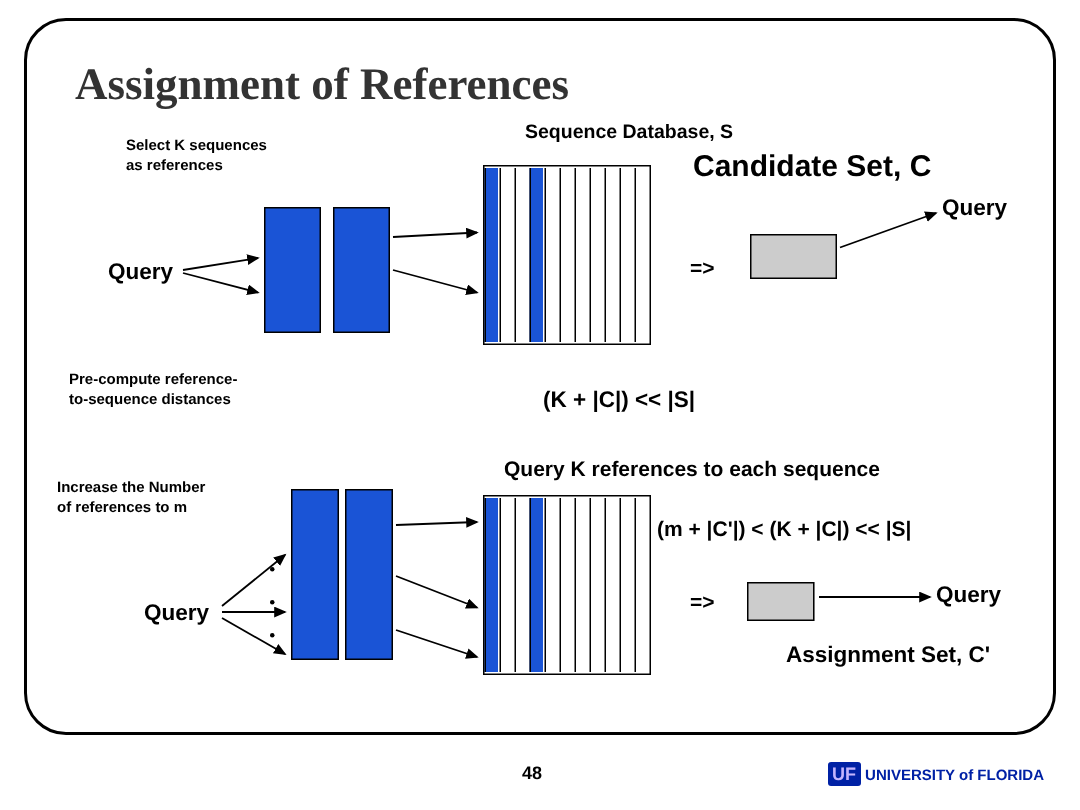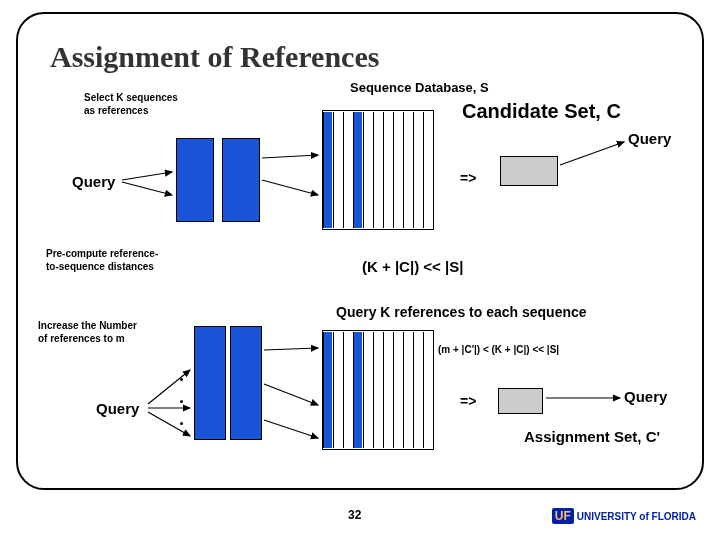--- a/index.html
+++ b/index.html
@@ -30,21 +30,21 @@
   .lbl-select { left: 84px; top: 92px; line-height: 1.25; }
   .lbl-db { left: 350px; top: 80px; font-size: 13px; }
   .lbl-cand1 { left: 462px; top: 100px; font-size: 20px; }
   .lbl-query1 { left: 72px; top: 173px; font-size: 15px; }
   .lbl-query2 { left: 628px; top: 130px; font-size: 15px; }
   .lbl-arrow1 { left: 460px; top: 170px; font-size: 14px; }
   .lbl-precompute { left: 46px; top: 248px; line-height: 1.25; }
   .lbl-formula1 { left: 362px; top: 258px; font-size: 15px; }
   .lbl-assign { left: 336px; top: 304px; font-size: 14px; }
   .lbl-increase { left: 38px; top: 320px; line-height: 1.25; }
-  .lbl-formula2 { left: 438px; top: 344px; font-size: 10px; }
+  .lbl-formula2 { left: 438px; top: 344px; font-size: 14px; }
   .lbl-query3 { left: 96px; top: 400px; font-size: 15px; }
   .lbl-arrow2 { left: 460px; top: 393px; font-size: 14px; }
   .lbl-query4 { left: 624px; top: 388px; font-size: 15px; }
   .lbl-cand2 { left: 524px; top: 428px; font-size: 15px; }
   .dot { position: absolute; width: 3px; height: 3px; background:#000; border-radius:50%; }
 
   
   .blueblock {
     position: absolute;
     background: #1a54d6;
@@ -71,21 +71,21 @@
 
   
   .m1 { left: 194px; top: 326px; width: 32px; height: 114px; }
   .m2 { left: 230px; top: 326px; width: 32px; height: 114px; }
 
   
   svg.arrows { position:absolute; left:0; top:0; width:720px; height:540px; pointer-events:none; }
 
   .pagenum { position:absolute; left: 348px; top: 508px; font-size: 12px; font-weight:bold; }
   .uf-logo { position:absolute; right: 24px; bottom: 16px; font-size: 10px; color:#0021a5; font-weight:bold; }
-  .uf-mark { display:inline-block; background:#0021a5; color:#fdba74; padding:1px 3px; font-size:12px; font-weight:bold; margin-right:3px; border-radius:2px;}
+  .uf-mark { display:inline-block; background:#0021a5; color:#c4b5fd; padding:1px 3px; font-size:12px; font-weight:bold; margin-right:3px; border-radius:2px;}
 </style>
 </head>
 <body>
 
 <div class="frame"></div>
 
 <div class="title">Assignment of References</div>
 
 <div class="txt lbl-select">Select K sequences<br>as references</div>
 <div class="txt lbl-db">Sequence Database, S</div>
@@ -163,16 +163,16 @@
   <line x1="148" y1="408" x2="190" y2="408" stroke="#000" stroke-width="1.2" marker-end="url(#ah)"></line>
   <line x1="148" y1="412" x2="190" y2="436" stroke="#000" stroke-width="1.2" marker-end="url(#ah)"></line>
 
   <line x1="264" y1="350" x2="318" y2="348" stroke="#000" stroke-width="1.2" marker-end="url(#ah)"></line>
   <line x1="264" y1="384" x2="318" y2="405" stroke="#000" stroke-width="1.2" marker-end="url(#ah)"></line>
   <line x1="264" y1="420" x2="318" y2="438" stroke="#000" stroke-width="1.2" marker-end="url(#ah)"></line>
 
   <line x1="546" y1="398" x2="620" y2="398" stroke="#000" stroke-width="1.2" marker-end="url(#ah)"></line>
 </svg>
 
-<div class="pagenum">32</div>
+<div class="pagenum">48</div>
 <div class="uf-logo">
   <span class="uf-mark">UF</span><span>UNIVERSITY of FLORIDA</span>
 </div>
 
 </body></html>

